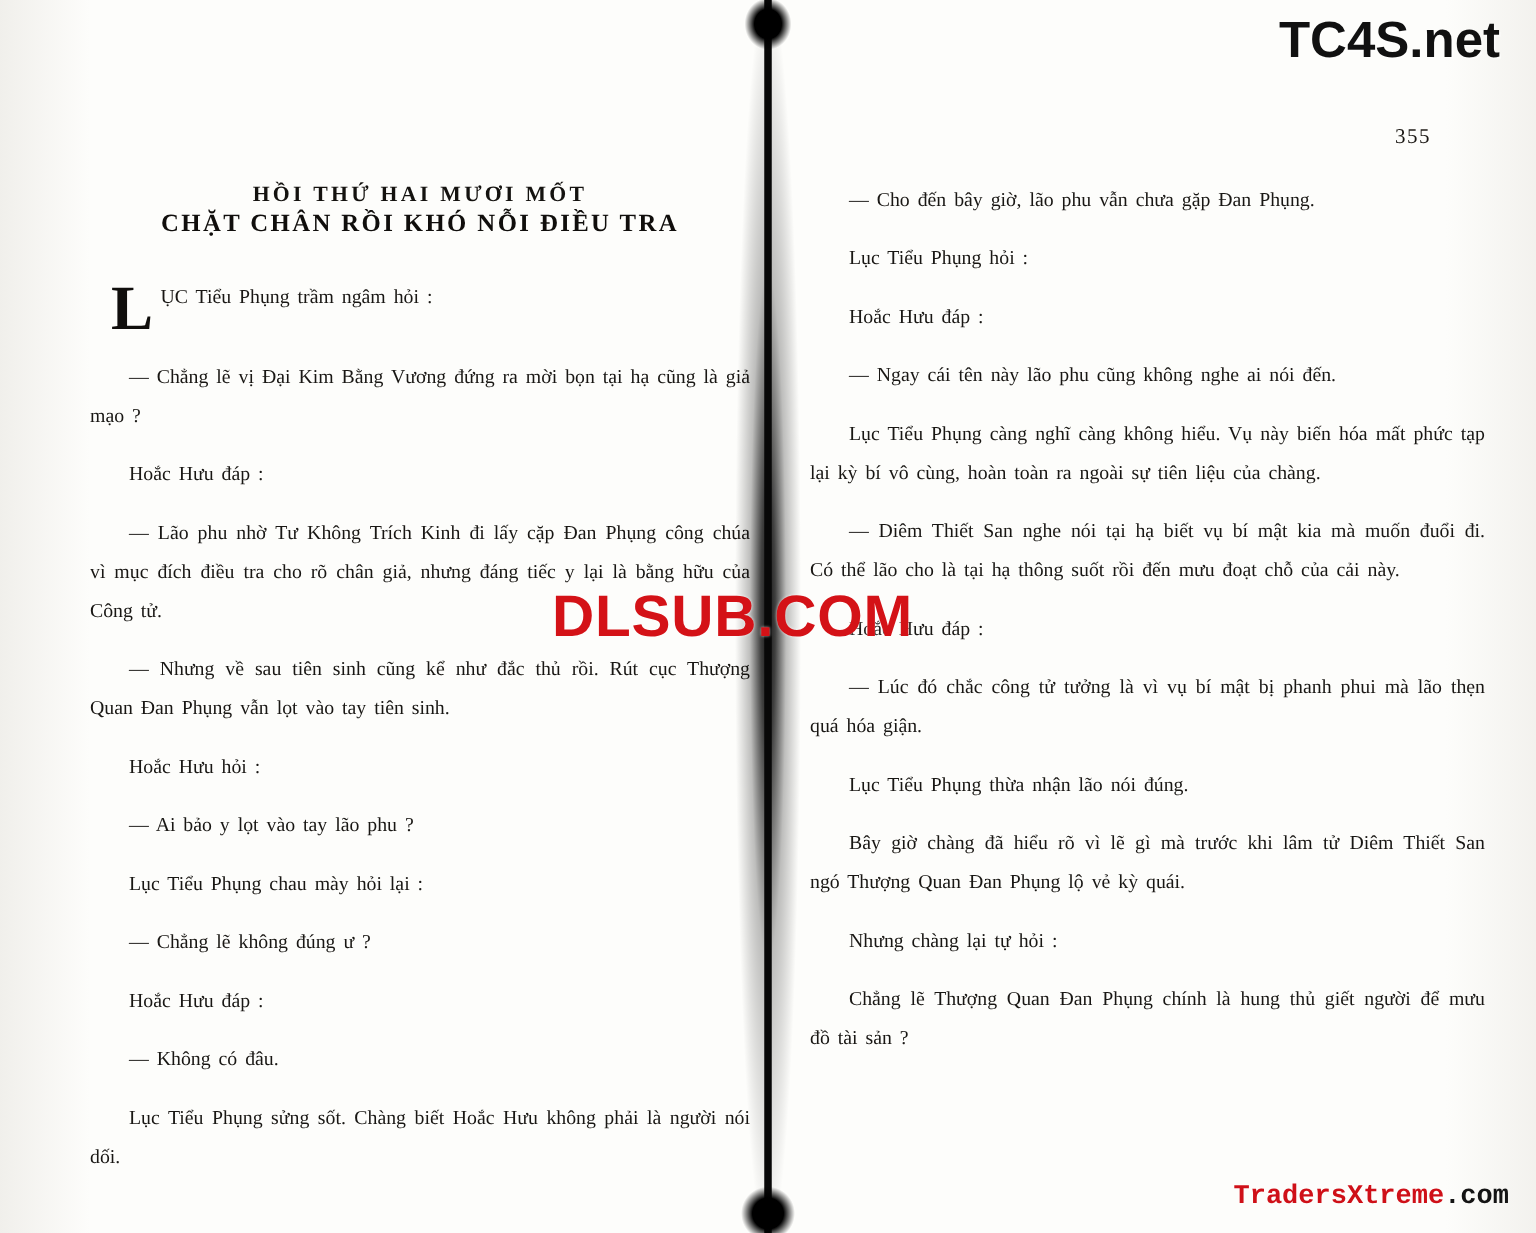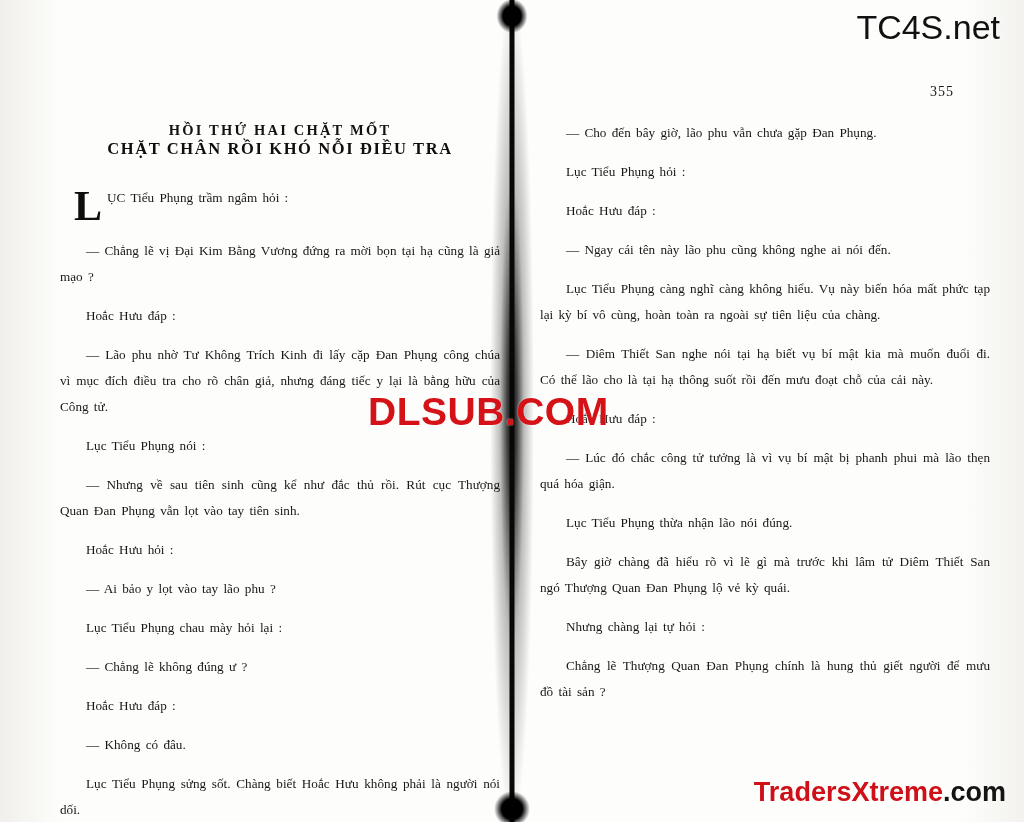--- a/index.html
+++ b/index.html
@@ -153,68 +153,67 @@
     text-align: justify;
   }
 
   
   .wm-tc4s {
     position: absolute;
     top: 8px;
     right: 24px;
     font-family: "Liberation Sans", sans-serif;
     font-size: 34px;
-    font-weight: 400;
+    font-weight: 700;
     color: #111;
     letter-spacing: 0px;
     text-shadow: 1px 1px 0 rgba(255,255,255,0.6);
   }
   .wm-dlsub {
     position: absolute;
     left: 368px;
     top: 390px;
     font-family: "Liberation Sans", sans-serif;
     font-size: 39px;
     font-weight: 700;
     color: #d41217;
     letter-spacing: 0.5px;
     text-shadow: 0 0 2px rgba(255,255,255,0.75);
   }
   .wm-traders {
     position: absolute;
     right: 18px;
     bottom: 14px;
-    font-family: Liberation Sans, sans-serif;
-    font-size: 27px;
+    font-family: Liberation Mono, monospace;
+    font-size: 18px;
     font-weight: 700;
     letter-spacing: 0px;
   }
   .wm-traders .t-red { color: #cf1018; }
   .wm-traders .t-dark { color: #141414; }
 </style>
 </head>
 <body>
 
 <div class="page">
 
   <div class="scan-shade-left"></div>
   <div class="scan-shade-right"></div>
 
   <div class="col col-left">
     <div class="chapter-head">
-      <div class="chapter-num">HỒI THỨ HAI CHẶT MỐT</div>
+      <div class="chapter-num">HỒI THỨ HAI MƯƠI MỐT</div>
       <div class="chapter-title">CHẶT CHÂN RỒI KHÓ NỖI ĐIỀU TRA</div>
     </div>
 
     <div class="body-text">
       <p class="para dropcap-para"><span class="dropcap">L</span><span>ỤC Tiểu Phụng trầm ngâm hỏi :</span></p>
       <p class="para dash">— Chẳng lẽ vị Đại Kim Bằng Vương đứng ra mời bọn tại hạ cũng là giả mạo ?</p>
       <p class="para">Hoắc Hưu đáp :</p>
       <p class="para dash">— Lão phu nhờ Tư Không Trích Kinh đi lấy cặp Đan Phụng công chúa vì mục đích điều tra cho rõ chân giả, nhưng đáng tiếc y lại là bằng hữu của Công tử.</p>
-      <p class="para">Lục Tiểu Phụng nói :</p>
       <p class="para dash">— Nhưng về sau tiên sinh cũng kể như đắc thủ rồi. Rút cục Thượng Quan Đan Phụng vẫn lọt vào tay tiên sinh.</p>
       <p class="para">Hoắc Hưu hỏi :</p>
       <p class="para dash">— Ai bảo y lọt vào tay lão phu ?</p>
       <p class="para">Lục Tiểu Phụng chau mày hỏi lại :</p>
       <p class="para dash">— Chẳng lẽ không đúng ư ?</p>
       <p class="para">Hoắc Hưu đáp :</p>
       <p class="para dash">— Không có đâu.</p>
       <p class="para">Lục Tiểu Phụng sửng sốt. Chàng biết Hoắc Hưu không phải là người nói dối.</p>
 
     </div>

